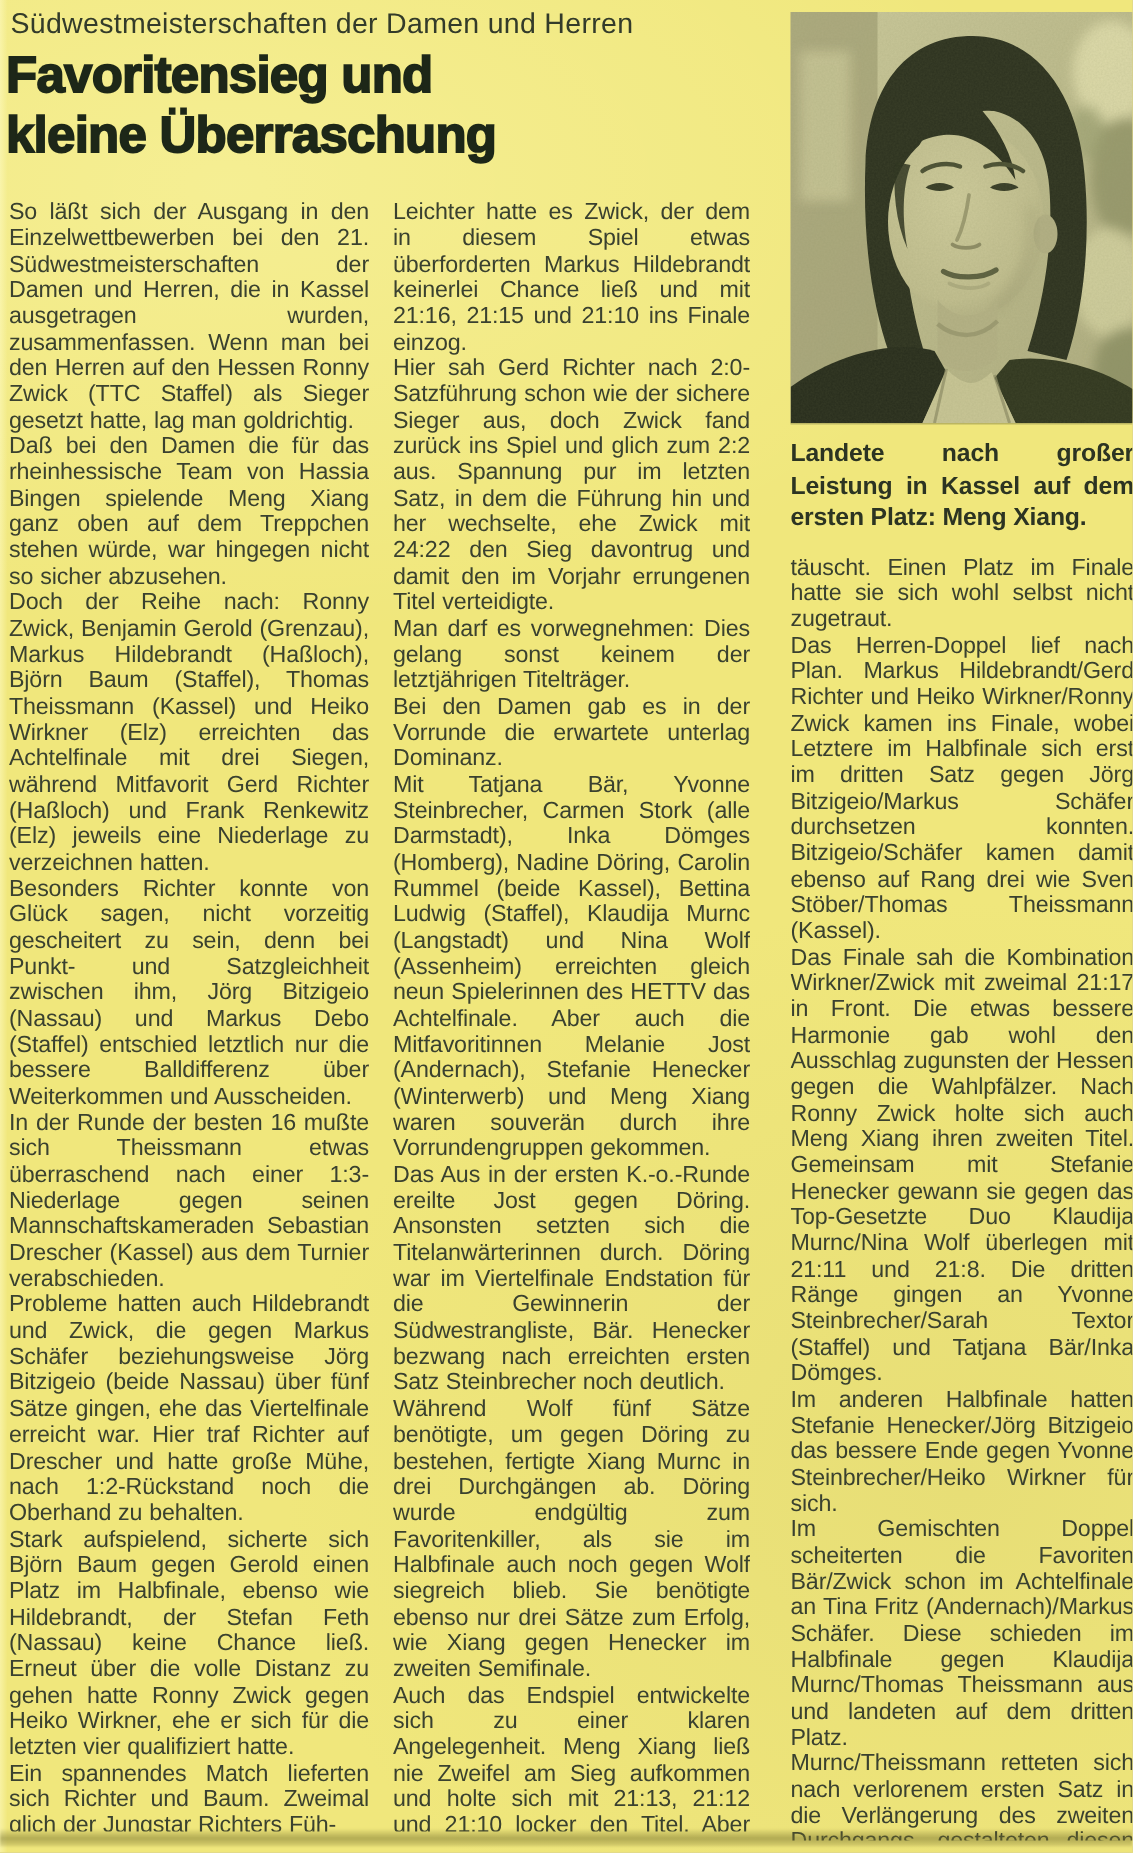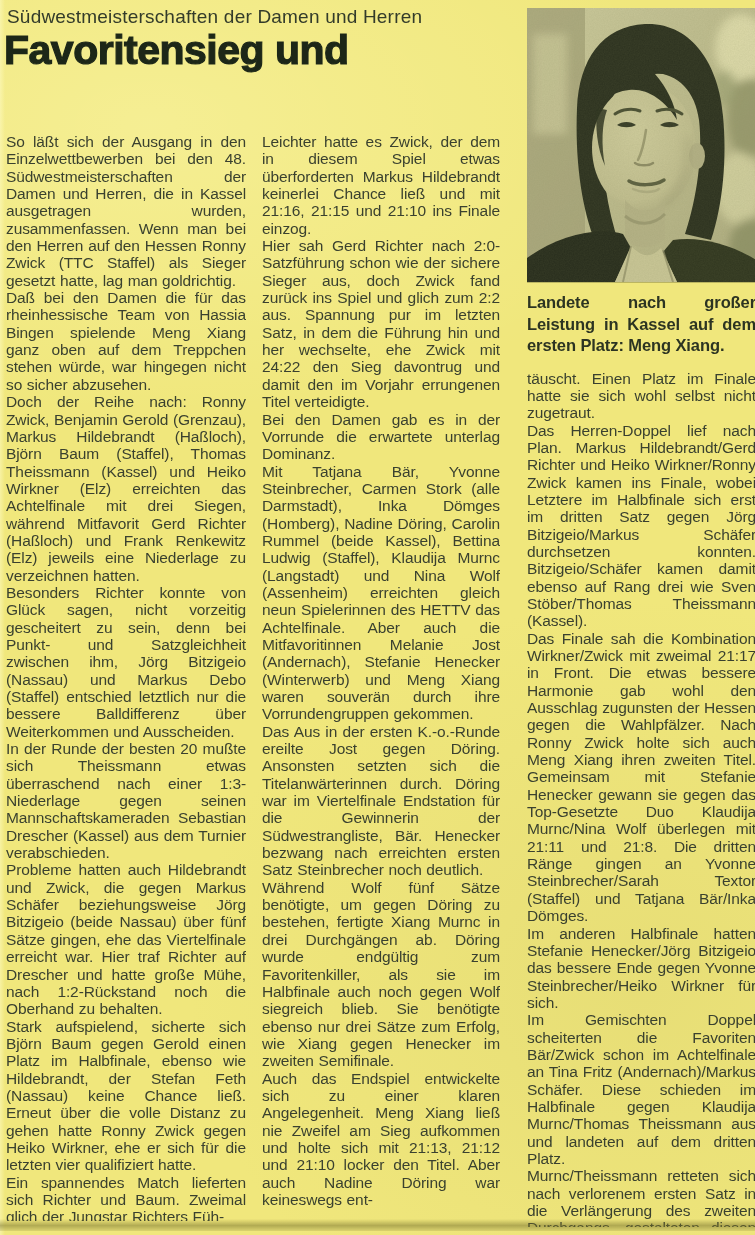--- a/index.html
+++ b/index.html
@@ -14,21 +14,21 @@
     font-family:"Liberation Sans", sans-serif;
     color:#3a412f;
     overflow:hidden;
   }
   .kicker{
     position:absolute;left:7px;top:6px;width:520px;
     font-size:19px;line-height:22px;color:#333b2a;letter-spacing:.2px;
   }
   .headline{
     position:absolute;left:4px;top:30px;width:510px;
-    font-size:41px;line-height:40px;font-weight:700;color:#1d2718;
+    font-size:34px;line-height:40px;font-weight:700;color:#1d2718;
     letter-spacing:-.5px;
     -webkit-text-stroke:1.2px #1d2718;
   }
   .col{
     position:absolute;top:133px;height:1088px;overflow:hidden;
     font-size:15.5px;line-height:17.35px;text-align:justify;
     letter-spacing:-.1px;word-spacing:.4px;
     hyphens:auto;overflow-wrap:break-word;
   }
   .col p{margin:0;}
@@ -72,36 +72,38 @@
 <body>
 
 <div class="page">
 
   <div class="edge-light"></div>
 
   <div class="kicker">Südwestmeisterschaften der Damen und Herren</div>
 
   <div class="headline">
     <div>Favoritensieg und</div>
+    <div>kleine Überraschung</div>
   </div>
 
   <div class="col col-1">
-      <p>So läßt sich der Ausgang in den Einzelwettbewerben bei den 48. Südwestmeisterschaften der Damen und Herren, die in Kassel ausgetragen wurden, zusammenfassen. Wenn man bei den Herren auf den Hessen Ronny Zwick (TTC Staffel) als Sieger gesetzt hatte, lag man goldrichtig.</p>
+      <p>So läßt sich der Ausgang in den Einzelwettbewerben bei den 21. Südwestmeisterschaften der Damen und Herren, die in Kassel ausgetragen wurden, zusammenfassen. Wenn man bei den Herren auf den Hessen Ronny Zwick (TTC Staffel) als Sieger gesetzt hatte, lag man goldrichtig.</p>
       <p>Daß bei den Damen die für das rheinhessische Team von Hassia Bingen spielende Meng Xiang ganz oben auf dem Treppchen stehen würde, war hingegen nicht so sicher abzusehen.</p>
       <p>Doch der Reihe nach: Ronny Zwick, Benjamin Gerold (Grenzau), Markus Hildebrandt (Haßloch), Björn Baum (Staffel), Thomas Theissmann (Kassel) und Heiko Wirkner (Elz) erreichten das Achtelfinale mit drei Siegen, während Mitfavorit Gerd Richter (Haßloch) und Frank Renkewitz (Elz) jeweils eine Niederlage zu verzeichnen hatten.</p>
       <p>Besonders Richter konnte von Glück sagen, nicht vorzeitig gescheitert zu sein, denn bei Punkt- und Satzgleichheit zwischen ihm, Jörg Bitzigeio (Nassau) und Markus Debo (Staffel) entschied letztlich nur die bessere Balldifferenz über Weiterkommen und Ausscheiden.</p>
-      <p>In der Runde der besten 20 mußte sich Theissmann etwas überraschend nach einer 1:3-Niederlage gegen seinen Mannschaftskameraden Sebastian Drescher (Kassel) aus dem Turnier verabschieden.</p>
+      <p>In der Runde der besten 16 mußte sich Theissmann etwas überraschend nach einer 1:3-Niederlage gegen seinen Mannschaftskameraden Sebastian Drescher (Kassel) aus dem Turnier verabschieden.</p>
       <p>Probleme hatten auch Hildebrandt und Zwick, die gegen Markus Schäfer beziehungsweise Jörg Bitzigeio (beide Nassau) über fünf Sätze gingen, ehe das Viertelfinale erreicht war. Hier traf Richter auf Drescher und hatte große Mühe, nach 1:2-Rückstand noch die Oberhand zu behalten.</p>
       <p>Stark aufspielend, sicherte sich Björn Baum gegen Gerold einen Platz im Halbfinale, ebenso wie Hildebrandt, der Stefan Feth (Nassau) keine Chance ließ. Erneut über die volle Distanz zu gehen hatte Ronny Zwick gegen Heiko Wirkner, ehe er sich für die letzten vier qualifiziert hatte.</p>
       <p>Ein spannendes Match lieferten sich Richter und Baum. Zweimal glich der Jungstar Richters Füh-</p>
     </div>
 
   <div class="col col-2">
       <p>Leichter hatte es Zwick, der dem in diesem Spiel etwas überforderten Markus Hildebrandt keinerlei Chance ließ und mit 21:16, 21:15 und 21:10 ins Finale einzog.</p>
       <p>Hier sah Gerd Richter nach 2:0-Satzführung schon wie der sichere Sieger aus, doch Zwick fand zurück ins Spiel und glich zum 2:2 aus. Spannung pur im letzten Satz, in dem die Führung hin und her wechselte, ehe Zwick mit 24:22 den Sieg davontrug und damit den im Vorjahr errungenen Titel verteidigte.</p>
+      <p>Man darf es vorwegnehmen: Dies gelang sonst keinem der letztjährigen Titelträger.</p>
       <p>Bei den Damen gab es in der Vorrunde die erwartete unterlag Dominanz.</p>
       <p>Mit Tatjana Bär, Yvonne Steinbrecher, Carmen Stork (alle Darmstadt), Inka Dömges (Homberg), Nadine Döring, Carolin Rummel (beide Kassel), Bettina Ludwig (Staffel), Klaudija Murnc (Langstadt) und Nina Wolf (Assenheim) erreichten gleich neun Spielerinnen des HETTV das Achtelfinale. Aber auch die Mitfavoritinnen Melanie Jost (Andernach), Stefanie Henecker (Winterwerb) und Meng Xiang waren souverän durch ihre Vorrundengruppen gekommen.</p>
       <p>Das Aus in der ersten K.-o.-Runde ereilte Jost gegen Döring. Ansonsten setzten sich die Titelanwärterinnen durch. Döring war im Viertelfinale Endstation für die Gewinnerin der Südwestrangliste, Bär. Henecker bezwang nach erreichten ersten Satz Steinbrecher noch deutlich.</p>
       <p>Während Wolf fünf Sätze benötigte, um gegen Döring zu bestehen, fertigte Xiang Murnc in drei Durchgängen ab. Döring wurde endgültig zum Favoritenkiller, als sie im Halbfinale auch noch gegen Wolf siegreich blieb. Sie benötigte ebenso nur drei Sätze zum Erfolg, wie Xiang gegen Henecker im zweiten Semifinale.</p>
       <p>Auch das Endspiel entwickelte sich zu einer klaren Angelegenheit. Meng Xiang ließ nie Zweifel am Sieg aufkommen und holte sich mit 21:13, 21:12 und 21:10 locker den Titel. Aber auch Nadine Döring war keineswegs ent-</p>
     </div>
 
   <div class="col-3">
 
     <figure class="photo-frame">

